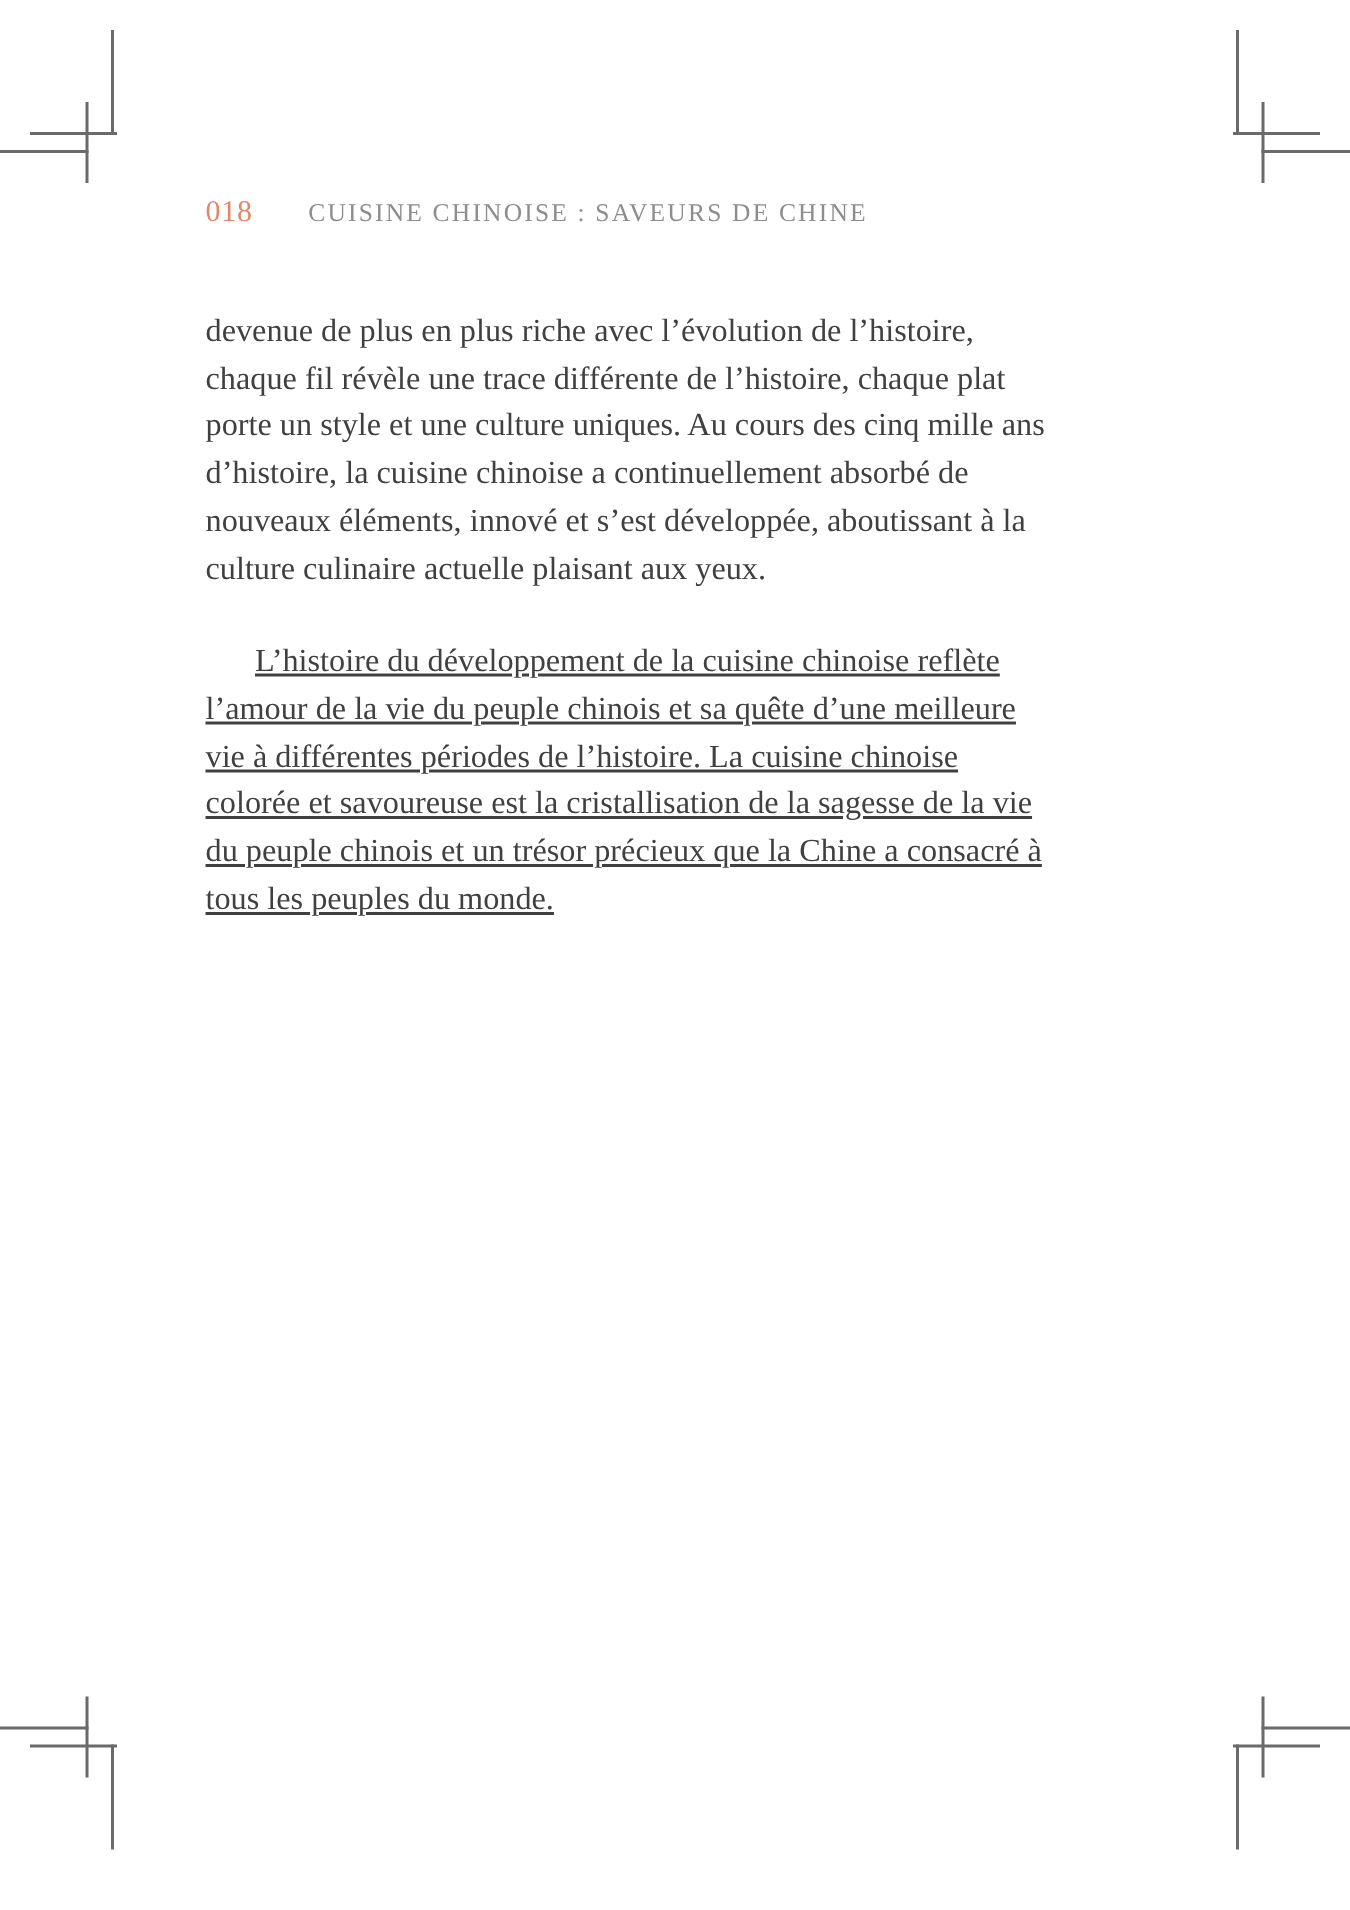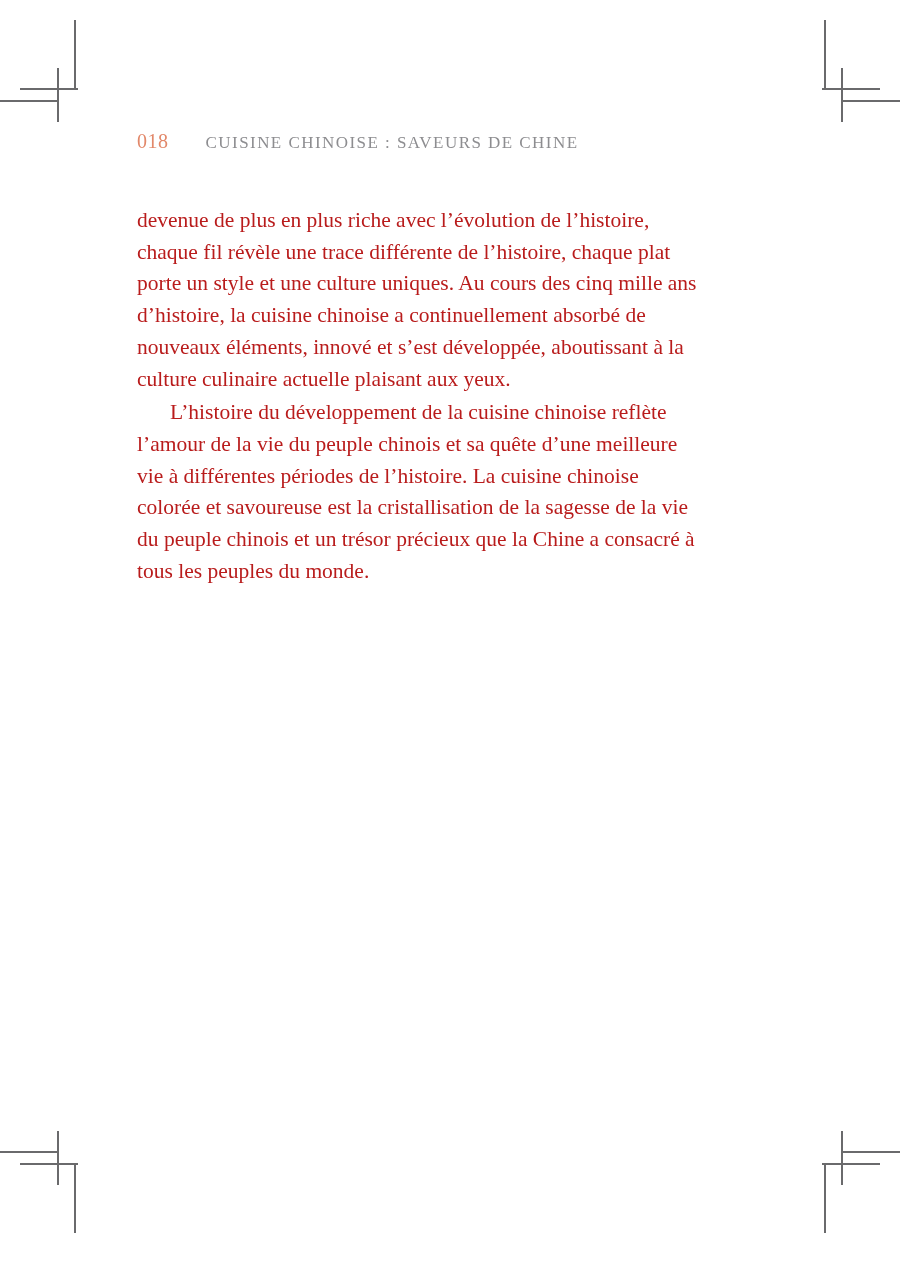--- a/index.html
+++ b/index.html
@@ -83,31 +83,32 @@
 
   
   .body-copy {
     position: absolute;
     left: 137px;
     top: 205px;
     width: 562px;
   }
   .body-copy p {
     margin: 0;
-    color: #b91c1c;
+    color: #404040;
     font-size: 21.5px;
     line-height: 31.7px;
     text-align: left;
     -webkit-font-smoothing: antialiased;
   }
   .body-copy p.indent {
     text-indent: 33px;
   }
   .body-copy p + p {
-    margin-top: 2px;
+    margin-top: 30px;
+    text-decoration: underline;
   }
 </style>
 </head>
 <body>
 
 <div class="page">
 
   <div class="corner corner-tl">
     <span class="seg v-outer"></span>
     <span class="seg h-outer"></span>

